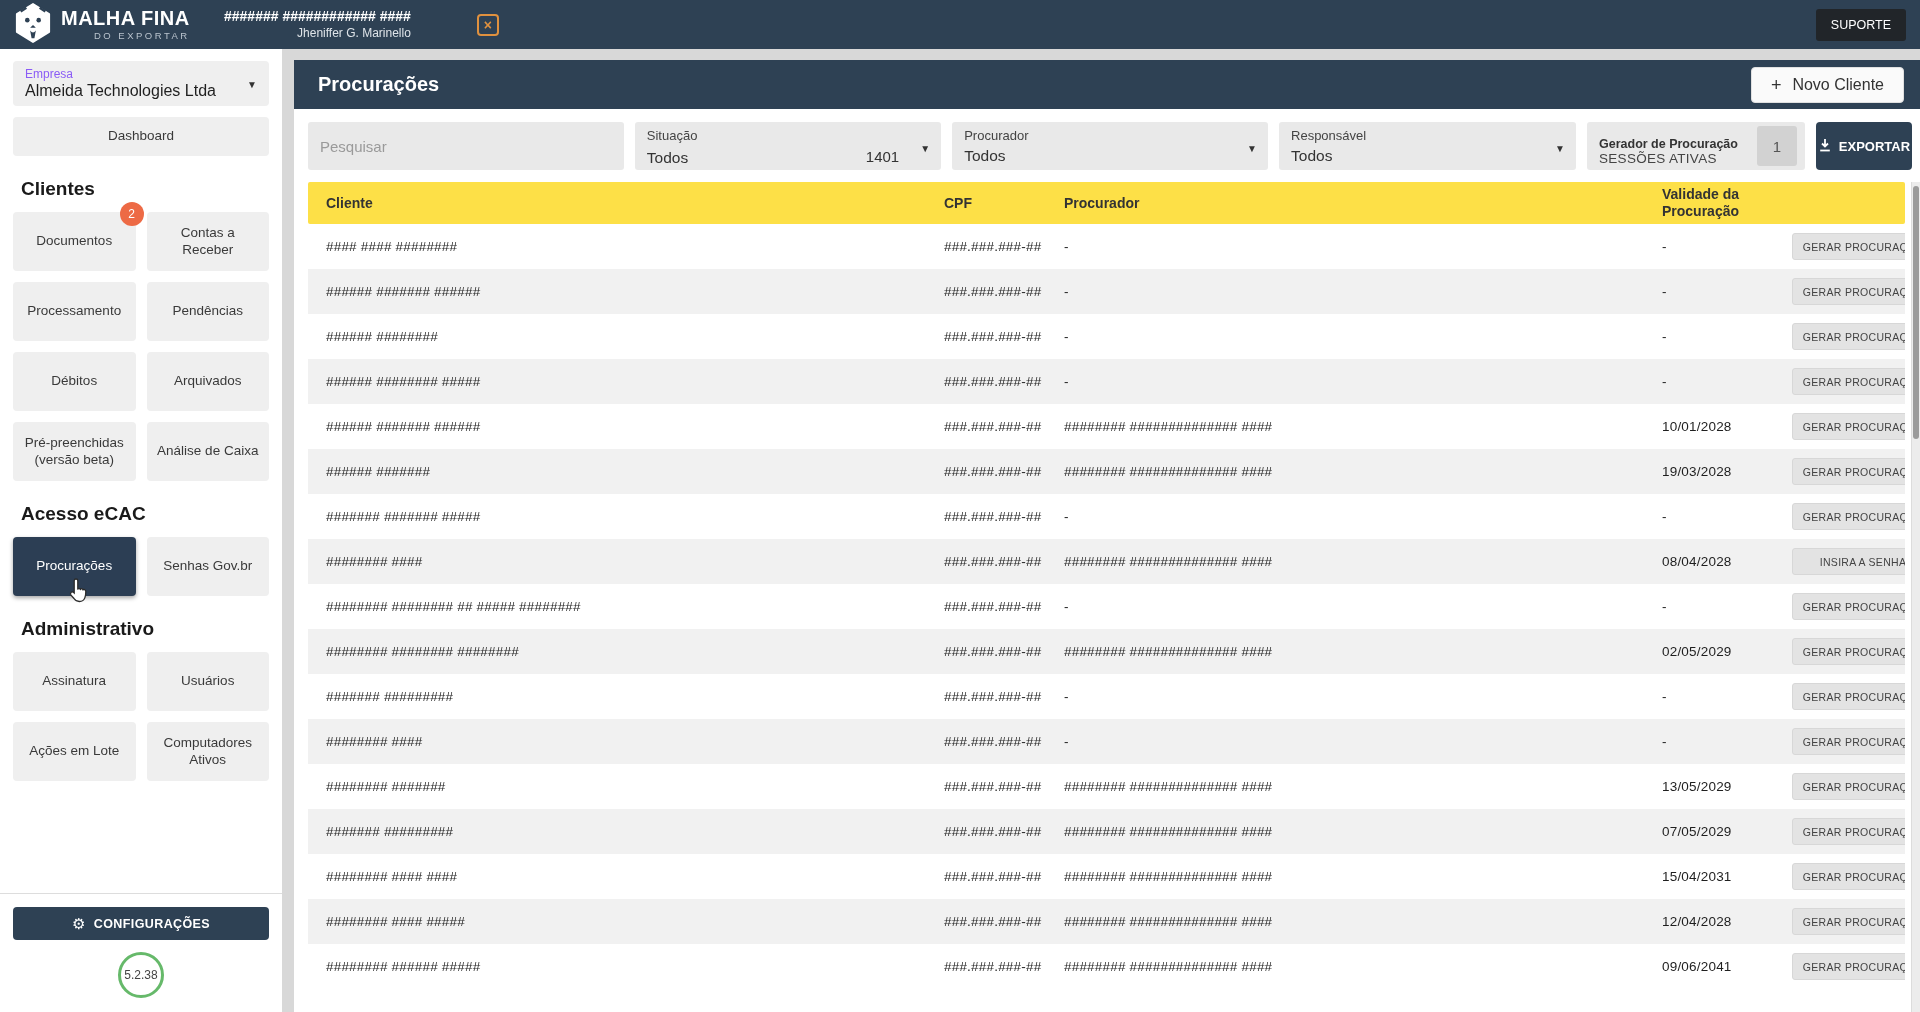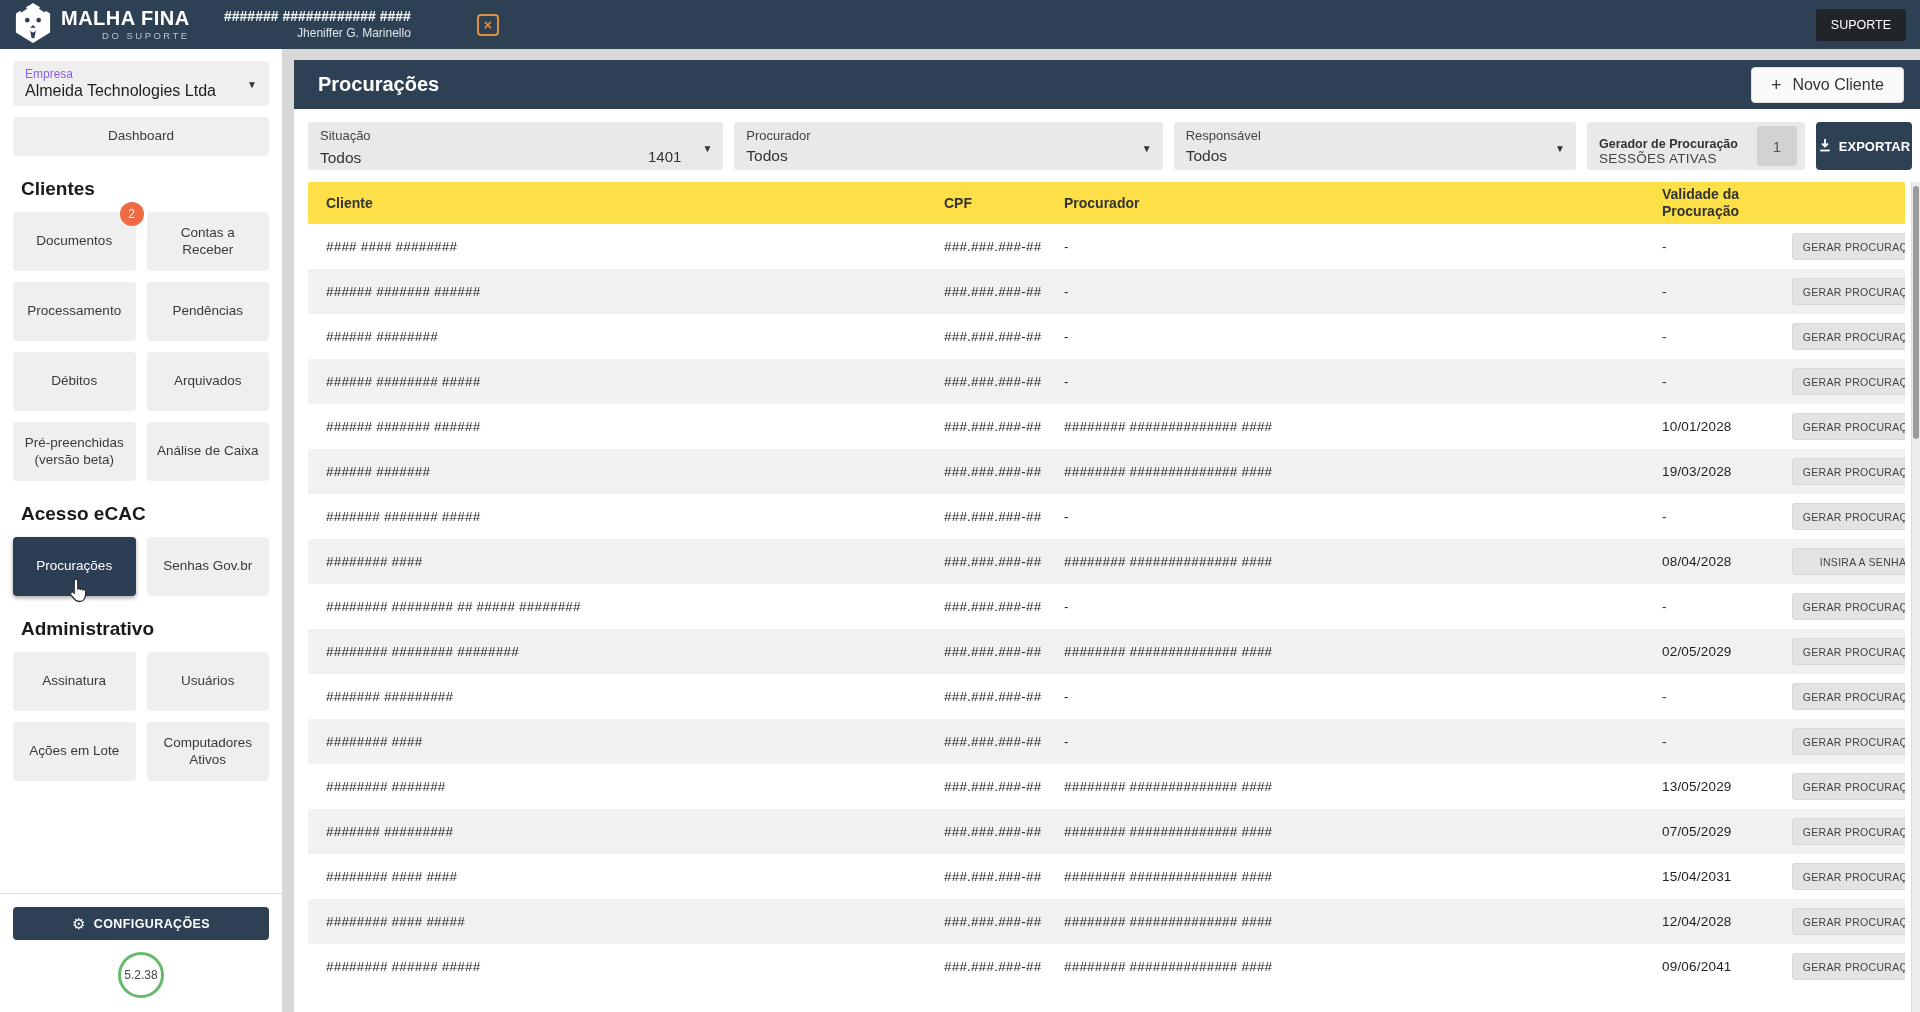--- a/index.html
+++ b/index.html
@@ -101,21 +101,21 @@
           <polygon points="20,2 37,12.5 37,31.5 20,42 3,31.5 3,12.5" fill="#fff" stroke="#fff" stroke-width="2" stroke-linejoin="round"></polygon>
           <circle cx="14" cy="19" r="2.4" fill="#2e4154"></circle>
           <circle cx="26" cy="19" r="2.4" fill="#2e4154"></circle>
           <path d="M20 24 l-3 3 h6 z" fill="#2e4154"></path>
           <path d="M17 30 q3 4 6 0 l-1.5 8 h-3 z" fill="#2e4154"></path>
           <path d="M7 10 l6 -4 M33 10 l-6 -4" stroke="#2e4154" stroke-width="2.5" fill="none"></path>
         </svg>
       </span>
       <span class="logo-txt">
         <span class="logo-l1">MALHA FINA</span>
-        <span class="logo-l2">DO SUPORTE</span>
+        <span class="logo-l2">DO EXPORTAR</span>
       </span>
     </div>
     <div class="co-block">
       <div class="co-title">####### ############ ####</div>
       <div class="co-user">Jheniffer G. Marinello</div>
     </div>
     <div class="x-ico">×</div>
     <div class="suporte">SUPORTE</div>
   </div>
 
@@ -180,20 +180,23 @@
 
         <div class="titlebar">
           <span class="page-title">Procurações</span>
           <button class="novo-btn">
             <span class="plus">+</span>
             <span>Novo Cliente</span>
           </button>
         </div>
 
         <div class="filters">
+          <div class="fbox f-search">
+            <input type="text" placeholder="Pesquisar" style="">
+          </div>
           <div class="fbox f-sit">
             <div class="flbl">Situação</div>
             <div class="valrow">
               <span class="fval">Todos</span>
               <span class="cnt">1401</span>
             </div>
             <span class="chev">▼</span>
           </div>
           <div class="fbox f-proc">
             <div class="flbl">Procurador</div>

